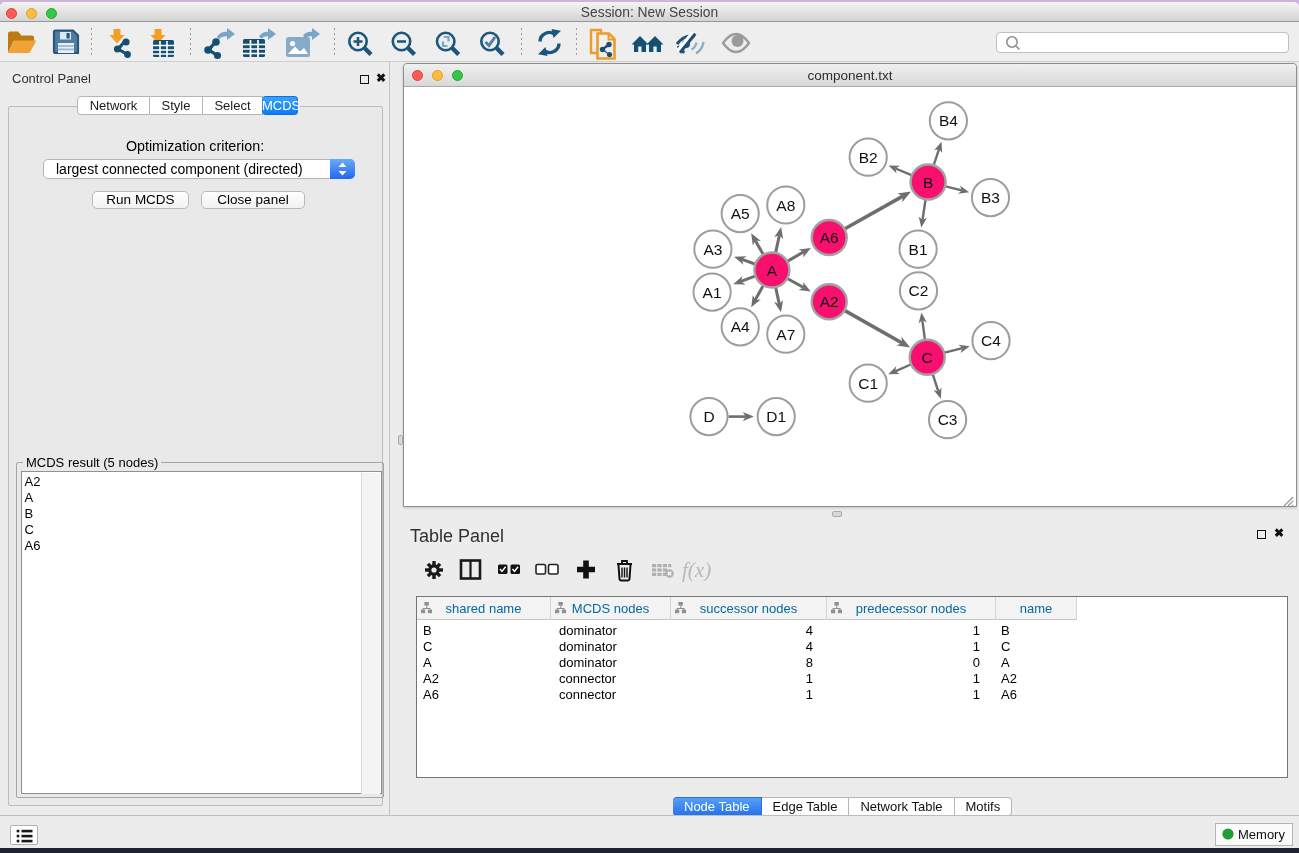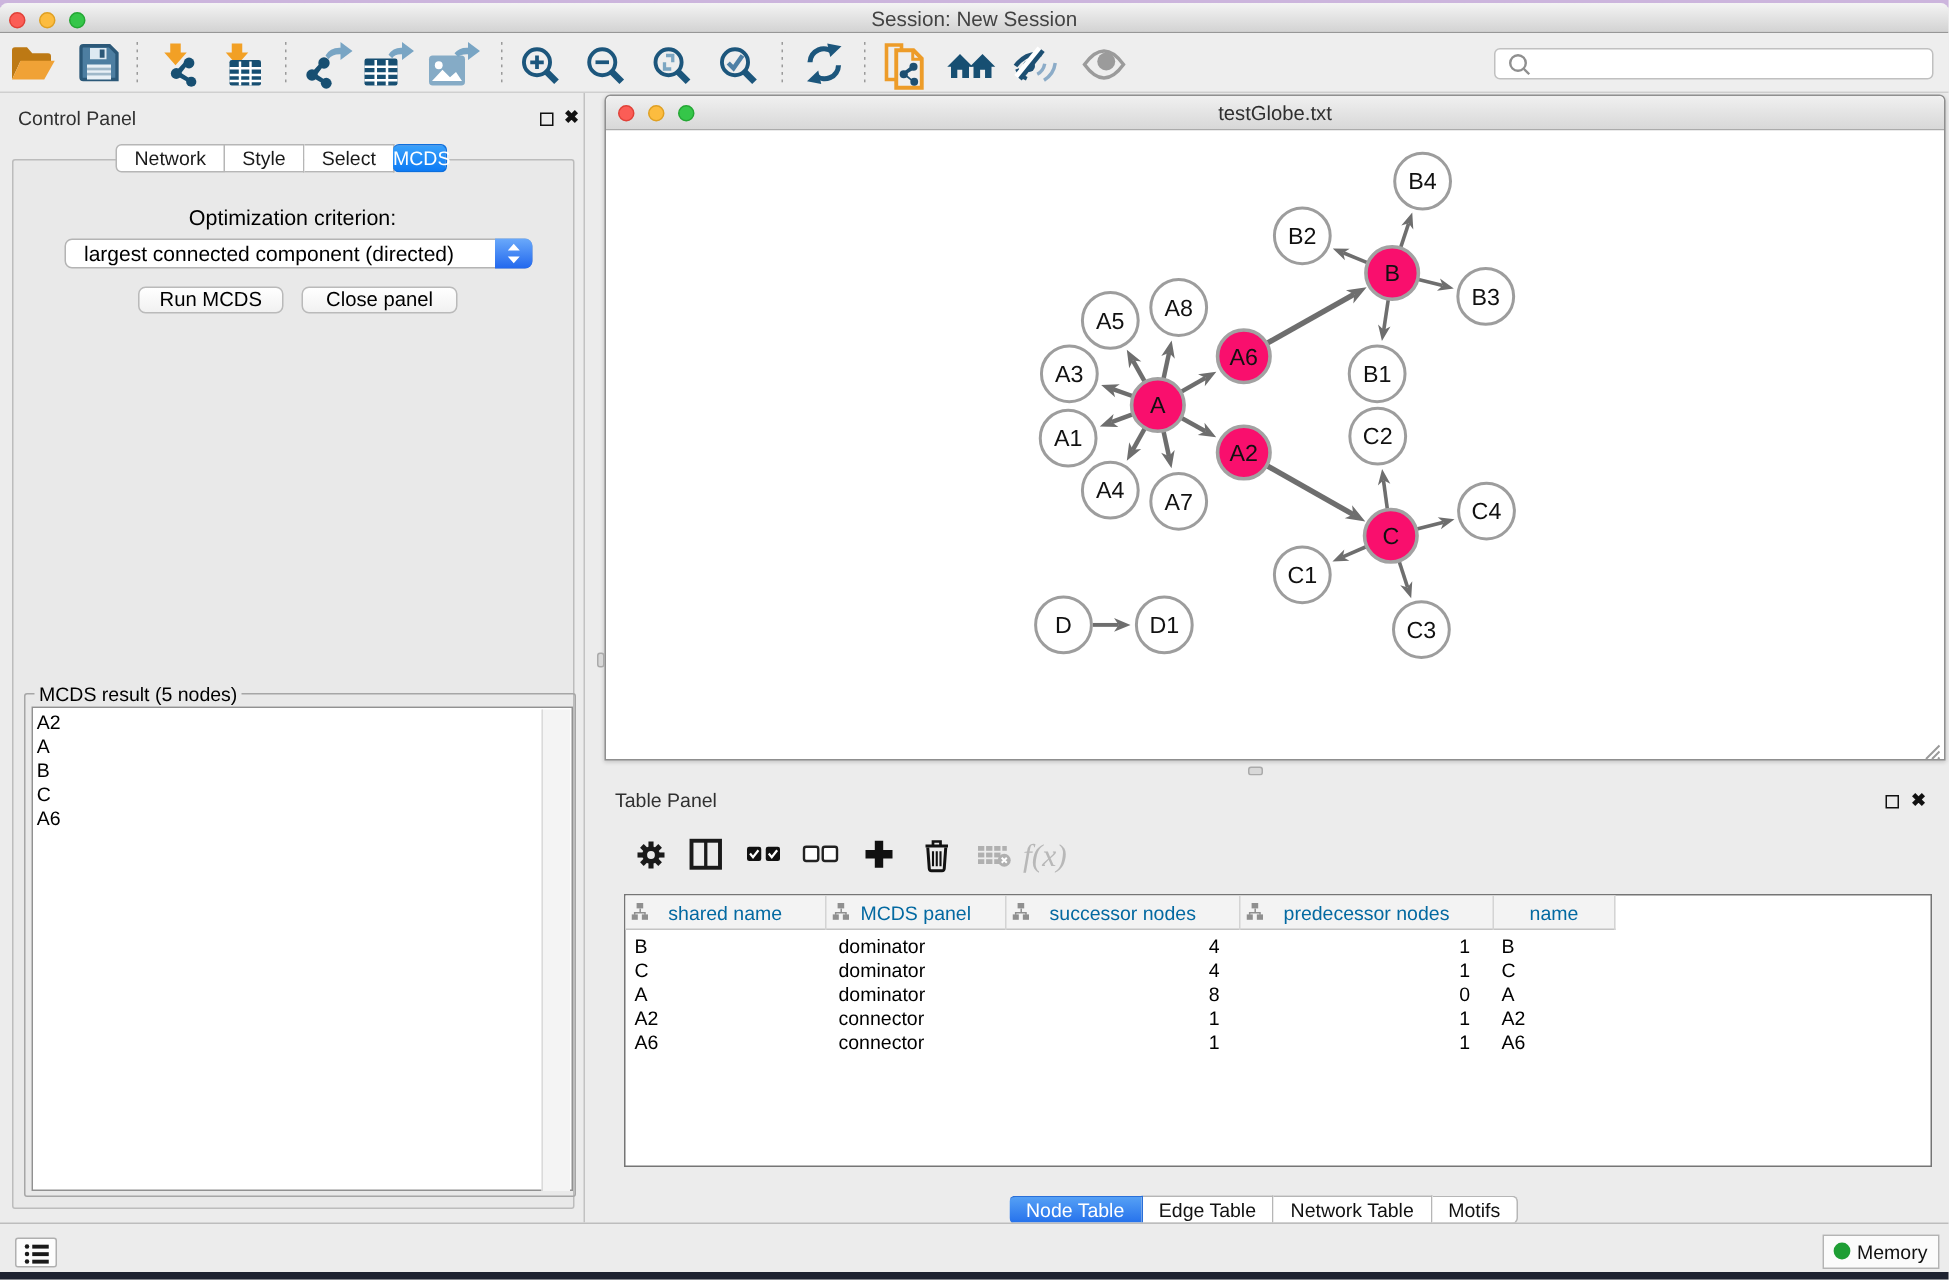--- a/index.html
+++ b/index.html
@@ -51,21 +51,21 @@
 #netwin{position:absolute;left:403px;top:63px;width:894px;height:444px;background:#fff;
  border:1px solid #8f8f8f;border-radius:4px 4px 0 0;box-shadow:0 1px 3px rgba(0,0,0,.18)}
 #nettitle{position:absolute;left:0;top:0;width:100%;height:23px;background:linear-gradient(#f0f0f0,#d8d8d8);
  border-bottom:1px solid #ababab;border-radius:4px 4px 0 0}
 #nettitle .t1{left:8px;background:#fb5d56;border:1px solid #e04138;width:11px;height:11px;top:6px}
 #nettitle .t2{left:28px;background:#fcbc3f;border:1px solid #dfa023;width:11px;height:11px;top:6px}
 #nettitle .t3{left:48px;background:#35c649;border:1px solid #24a734;width:11px;height:11px;top:6px}
 #nettitle .wt{position:absolute;top:4px;width:100%;text-align:center;font-size:13.5px;color:#2f2f2f}
 
 #tp{position:absolute;left:391px;top:517px;width:908px;height:298px;background:#ececec}
-#tp .title{position:absolute;left:19px;top:9px;font-size:13px;color:#303030}
+#tp .title{position:absolute;left:19px;top:9px;font-size:18px;color:#303030}
 #tbl{position:absolute;left:25px;top:79px;width:872px;height:182px;background:#fff;border:1px solid #757575}
 #thead{position:absolute;left:0;top:0;width:660px;height:23px;background:#f3f3f3;border-bottom:1px solid #c4c4c4}
 .hcol{position:absolute;top:0;height:23px;border-right:1px solid #d4d4d4;font-size:13px;color:#0369a1;text-align:center;line-height:23px}
 .trow{position:absolute;left:0;width:869px;font-size:13px;color:#000;height:16px;line-height:16px}
 .trow span{position:absolute;top:0}
 .trow .rt{text-align:right}
 .sorti{position:absolute;top:5px}
 .btabs{position:absolute;left:282px;top:280px;height:16px;display:flex;font-size:13px}
 .btab{height:19px;border:1px solid #b6b6b6;border-left:none;background:#fff;color:#111;line-height:17px;padding:0 11px;text-align:center}
 .btab.sel{background:linear-gradient(#55a0f5,#2672ec);color:#fff;border-color:#2a6fd8;border-radius:4px 0 0 4px}
@@ -244,21 +244,21 @@
   <div class="lab">MCDS result (5 nodes)</div>
   <div id="mlist">A2<br>A<br>B<br>C<br>A6<div id="mscroll"></div></div>
  </div>
 </div>
 
 <div id="netwin">
  <div id="nettitle">
   <div class="tl t1"></div>
       <div class="tl t2"></div>
       <div class="tl t3"></div>
-  <div class="wt">testGlobe.txt</div>
+  <div class="wt">component.txt</div>
  </div>
  <svg class="abs" style="right:2px;top:431px" width="12" height="12">
   <path d="M2,11 L11,2 M6,11 L11,6 M10,11 L11,10" stroke="#9a9a9a" stroke-width="1.3"></path>
  </svg>
 </div>
 <div class="nub" style="left:398px;top:435px;width:5px;height:10px"></div>
 <div class="nub" style="left:832px;top:511px;width:10px;height:6px"></div>
 <svg width="893" height="420" style="position:absolute;left:404px;top:86px">
     <g stroke="#6e6e6e" fill="#6e6e6e">
       <line x1="359.1" y1="168.3" x2="351.3" y2="154.4" stroke-width="3.0"></line>
@@ -397,21 +397,21 @@
         <rect x="238.8" y="14.8" width="4.2" height="3.2"></rect>
    <circle cx="245.5" cy="15.5" r="4.3"></circle>
   </g>
   <path d="M243.8,13.8 l3.4,3.4 M247.2,13.8 l-3.4,3.4" stroke="#fff" stroke-width="1.3"></path>
 
   <text x="258" y="19" font-family="Liberation Serif, serif" font-style="italic" font-size="21" fill="#b8b8b8">f(x)</text>
  </svg>
  <div id="tbl">
   <div id="thead">
    <div class="hcol" style="left:0;width:134px">shared name</div>
-   <div class="hcol" style="left:134px;width:120px">MCDS panel</div>
+   <div class="hcol" style="left:134px;width:120px">MCDS nodes</div>
    <div class="hcol" style="left:254px;width:156px">successor nodes</div>
    <div class="hcol" style="left:410px;width:169px">predecessor nodes</div>
    <div class="hcol" style="left:579px;width:81px">name</div>
    <svg class="sorti" style="left:4px" width="11" height="12">
           <use href="#treeic"></use>
         </svg>
    <svg class="sorti" style="left:138px" width="11" height="12">
           <use href="#treeic"></use>
         </svg>
    <svg class="sorti" style="left:258px" width="11" height="12">

